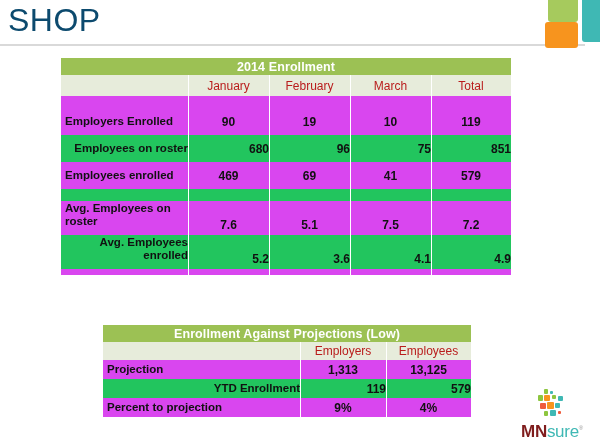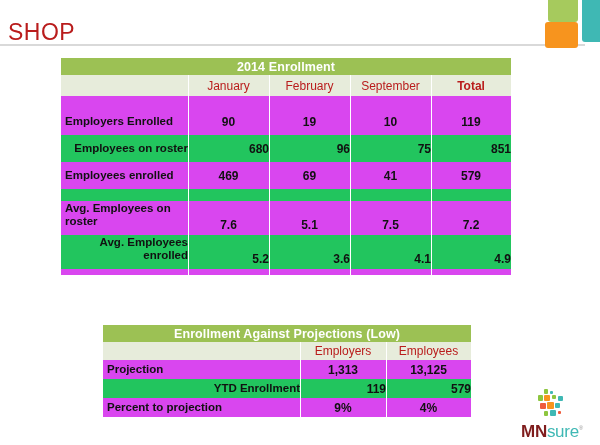--- a/index.html
+++ b/index.html
@@ -12,23 +12,23 @@
     background: #ffffff;
     font-family: "Liberation Sans", sans-serif;
     overflow: hidden;
     position: relative;
   }
 
   
   #slide-title {
     position: absolute;
     left: 8px;
-    top: 16px;
-    font-size: 23px;
-    color: #b91c1c;
+    top: 4px;
+    font-size: 32px;
+    color: #0c4a6e;
     letter-spacing: 0.5px;
     font-weight: 400;
     line-height: 32px;
     white-space: nowrap;
   }
   #header-rule {
     position: absolute;
     left: 0px;
     top: 44px;
     width: 585px;
@@ -188,22 +188,22 @@
       <col class="c4">
   </colgroup>
   <tbody>
     <tr>
       <td class="tbl-title" colspan="5">2014 Enrollment</td>
     </tr>
     <tr class="head-row">
       <td class="col-head blank"></td>
       <td class="col-head vline">January</td>
       <td class="col-head vline">February</td>
-      <td class="col-head vline">September</td>
-      <td class="col-head vline" style="font-weight:bold">Total</td>
+      <td class="col-head vline">March</td>
+      <td class="col-head vline" style="font-weight:normal">Total</td>
     </tr>
     <tr class="spacer-row">
       <td class="band-light"></td>
       <td class="band-light vline"></td>
       <td class="band-light vline"></td>
       <td class="band-light vline"></td>
       <td class="band-light vline"></td>
     </tr>
     <tr class="data-row">
       <td class="row-label band-light">Employers Enrolled</td>

